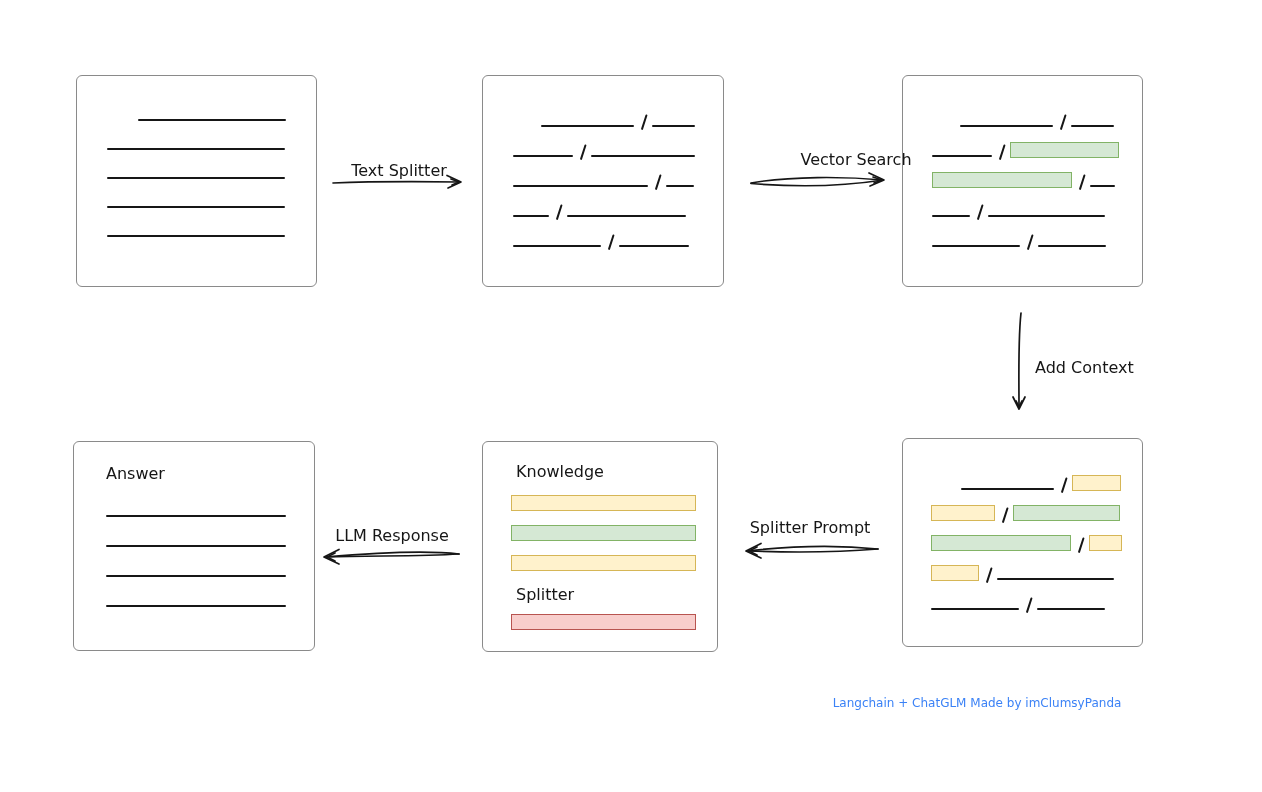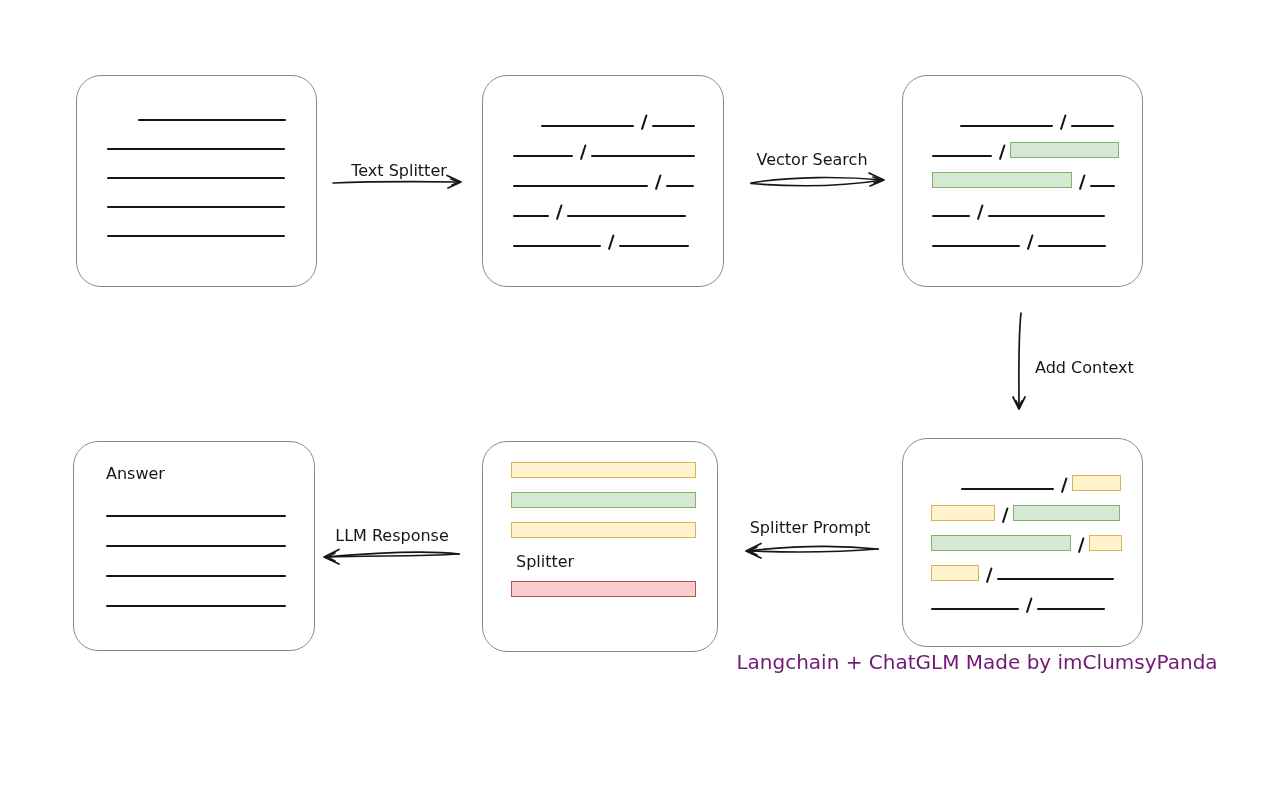--- a/index.html
+++ b/index.html
@@ -1,21 +1,21 @@
 <!DOCTYPE html>
 <html style="--ink: #161616; --green-fill: #d5e8d4; --green-border: #82b366; --yellow-fill: #fff2cc; --yellow-border: #d6b656; --red-fill: #f8cecc; --red-border: #b85450;"><head>
 <meta charset="utf-8">
 <style>
   html,body{margin:0;padding:0;background:#ffffff;}
   #canvas{
     position:relative;width:1262px;height:792px;background:#ffffff;overflow:hidden;
     font-family:"DejaVu Sans","Liberation Sans",sans-serif;color:#161616;
   }
   .card{
-    position:absolute;border:1px solid #8a8a8a;border-radius:25px;background:#ffffff;
+    position:absolute;border:1px solid #8a8a8a;border-radius:6px;background:#ffffff;
     box-sizing:border-box;
   }
   #card-source {left:76px;  top:75px;  width:241px; height:212px;}
   #card-split  {left:482px; top:75px;  width:242px; height:212px;}
   #card-vector {left:902px; top:75px;  width:241px; height:212px;}
   #card-context{left:902px; top:438px; width:241px; height:209px;}
   #card-prompt {left:482px; top:441px; width:236px; height:211px;}
   #card-answer {left:73px;  top:441px; width:242px; height:210px;}
 
   .rows{display:flex;flex-direction:column;}
@@ -44,22 +44,22 @@
   #card-prompt .card-label{margin-left:5px;margin-bottom:13px;}
   #card-prompt .card-label.question{margin-top:0;margin-bottom:9px;}
   #card-prompt .bars .seg-chip{margin-bottom:14px;}
   #card-answer{padding:22px 0 0 32px;box-sizing:border-box;}
 
   .arrow-label{
     position:absolute;font-size:16px;line-height:20px;white-space:nowrap;color:#161616;
   }
   .centered{transform:translateX(-50%);}
   #caption{
-    position:absolute;left:977px;top:651px;transform:translateX(-50%);
-    font-size:20px;line-height:22px;white-space:nowrap;color:#701a75;
+    position:absolute;left:977px;top:692px;transform:translateX(-50%);
+    font-size:12px;line-height:22px;white-space:nowrap;color:#3b82f6;
   }
   #arrow-overlay{position:absolute;left:0;top:0;pointer-events:none;}
   #arrow-overlay path{fill:none;stroke:var(--ink);stroke-width:1.7;stroke-linecap:round;stroke-linejoin:round;}
 </style>
 </head>
 <body>
 
 <div id="canvas">
 
   <div class="card" id="card-source">
@@ -166,20 +166,21 @@
         </div>
         <div class="seg-row">
           <div class="seg-line" style="width: 88px;"></div>
           <div class="seg-slash"></div>
           <div class="seg-line" style="width: 68px;"></div>
         </div>
       </div>
   </div>
 
   <div class="card" id="card-prompt">
+    <div class="card-label">Knowledge</div>
     <div class="bars">
         <div class="seg-chip chip-yellow" style="width: 183px;"></div>
         <div class="seg-chip chip-green" style="width: 183px;"></div>
         <div class="seg-chip chip-yellow" style="width: 183px;"></div>
       </div>
     <div class="card-label question">Splitter</div>
     <div class="bars">
         <div class="seg-chip chip-red" style="width: 183px;"></div>
       </div>
   </div>
@@ -196,21 +197,21 @@
         <div class="seg-row">
           <div class="seg-line" style="width: 180px;"></div>
         </div>
         <div class="seg-row">
           <div class="seg-line" style="width: 180px;"></div>
         </div>
       </div>
   </div>
 
   <div class="arrow-label centered" style="left:399px;top:151px;margin-top:10px;">Text Splitter</div>
-  <div class="arrow-label centered" style="left:812px;top:150px;">Vector Search</div>
+  <div class="arrow-label centered" style="left:856px;top:150px;">Vector Search</div>
   <div class="arrow-label" style="left:1035px;top:358px;">Add Context</div>
   <div class="arrow-label centered" style="left:810px;top:518px;">Splitter Prompt</div>
   <div class="arrow-label centered" style="left:392px;top:526px;">LLM Response</div>
 
   <div id="caption">Langchain + ChatGLM Made by imClumsyPanda</div>
 
   <svg id="arrow-overlay" width="1262" height="792" viewBox="0 0 1262 792">
     <g>
       <path d="M333,183 C370,181.5 415,181.5 459,182"></path>
       <path d="M447,175.5 L461,182 L448,188"></path>

